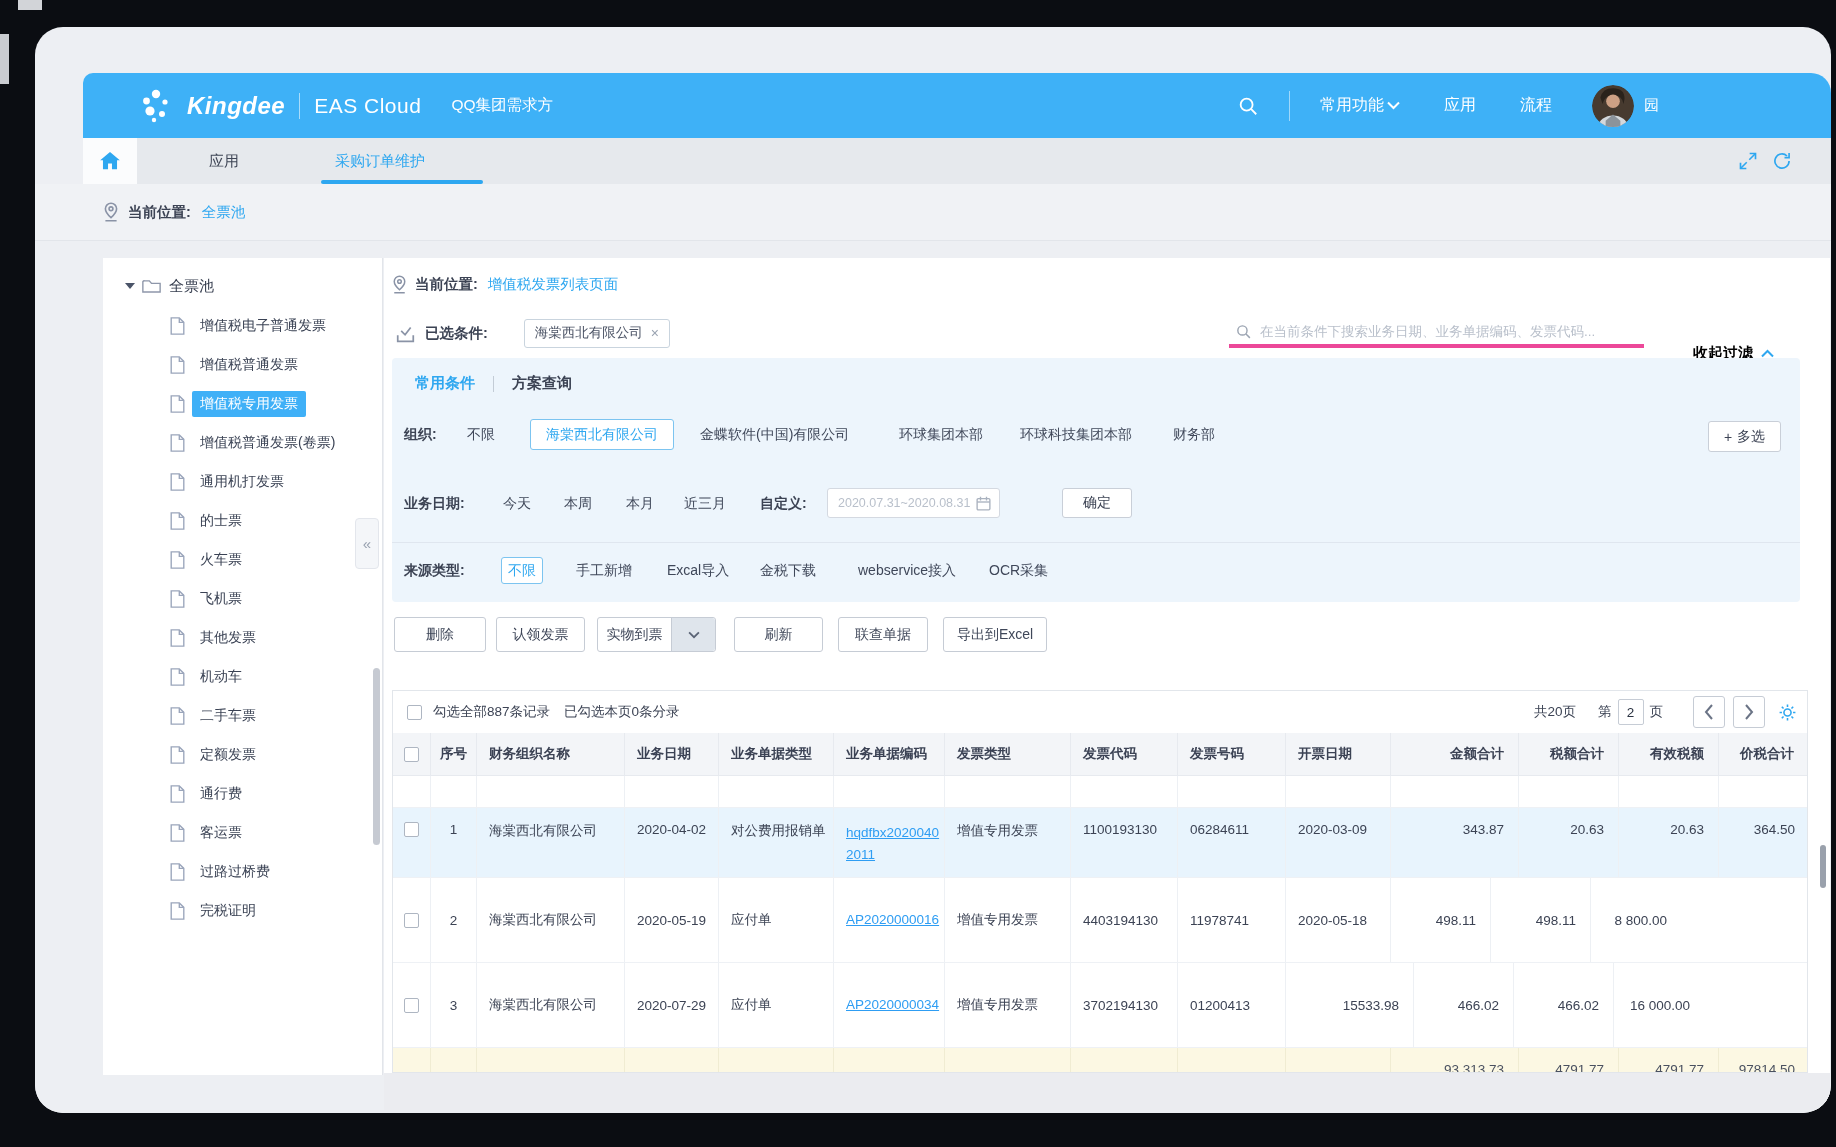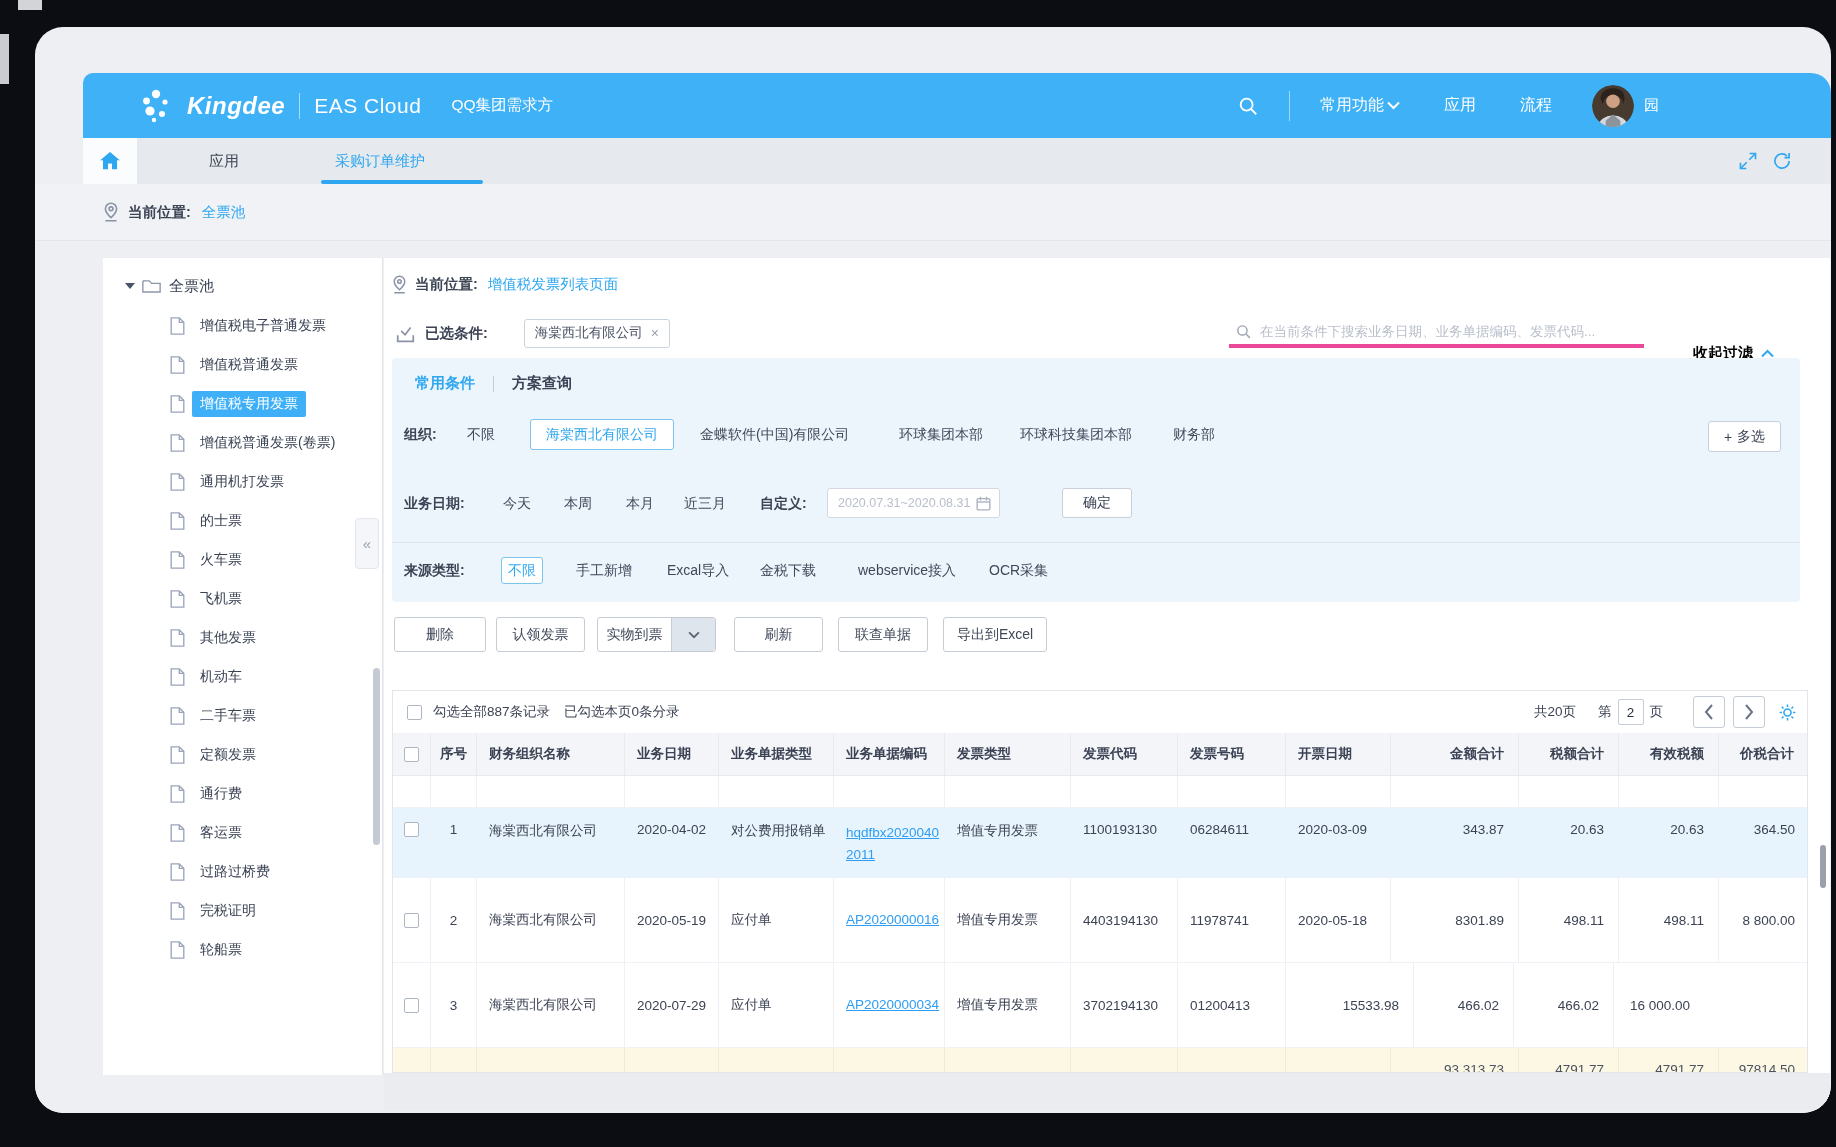--- a/index.html
+++ b/index.html
@@ -370,27 +370,20 @@
               </svg>
               <span class="tree-label">过路过桥费</span>
             </li>
           <li class="tree-item">
               <svg class="tree-file" viewBox="0 0 16 20" fill="none" stroke="currentColor" stroke-width="1.5">
                 <path d="M1 1 h9 l5 5 v13 H1 z"></path>
                 <path d="M10 1 v5 h5"></path>
               </svg>
               <span class="tree-label">完税证明</span>
             </li>
-          <li class="tree-item">
-              <svg class="tree-file" viewBox="0 0 16 20" fill="none" stroke="currentColor" stroke-width="1.5">
-                <path d="M1 1 h9 l5 5 v13 H1 z"></path>
-                <path d="M10 1 v5 h5"></path>
-              </svg>
-              <span class="tree-label">轮船票</span>
-            </li>
         </ul>
         <div class="side-scroll"></div>
       </div>
 
       <div class="abs collapse-handle">
         <span>«</span>
       </div>
 
       <div class="abs main">
 
@@ -584,21 +577,20 @@
             <div class="tc c2">海棠西北有限公司</div>
             <div class="tc c3">2020-05-19</div>
             <div class="tc c4">应付单</div>
             <div class="tc c5">
                 <span class="link">AP2020000016</span>
               </div>
             <div class="tc c6">增值专用发票</div>
             <div class="tc c7">4403194130</div>
             <div class="tc c8">11978741</div>
             <div class="tc c9">2020-05-18</div>
-            <div class="tc c10 num">8301.89</div>
             <div class="tc c11 num">498.11</div>
             <div class="tc c12 num">498.11</div>
             <div class="tc c13 num">8 800.00</div>
           </div>
 
           <div class="trow drow row23">
             <div class="tc c0">
                 <span class="cb"></span>
               </div>
             <div class="tc c1">3</div>

